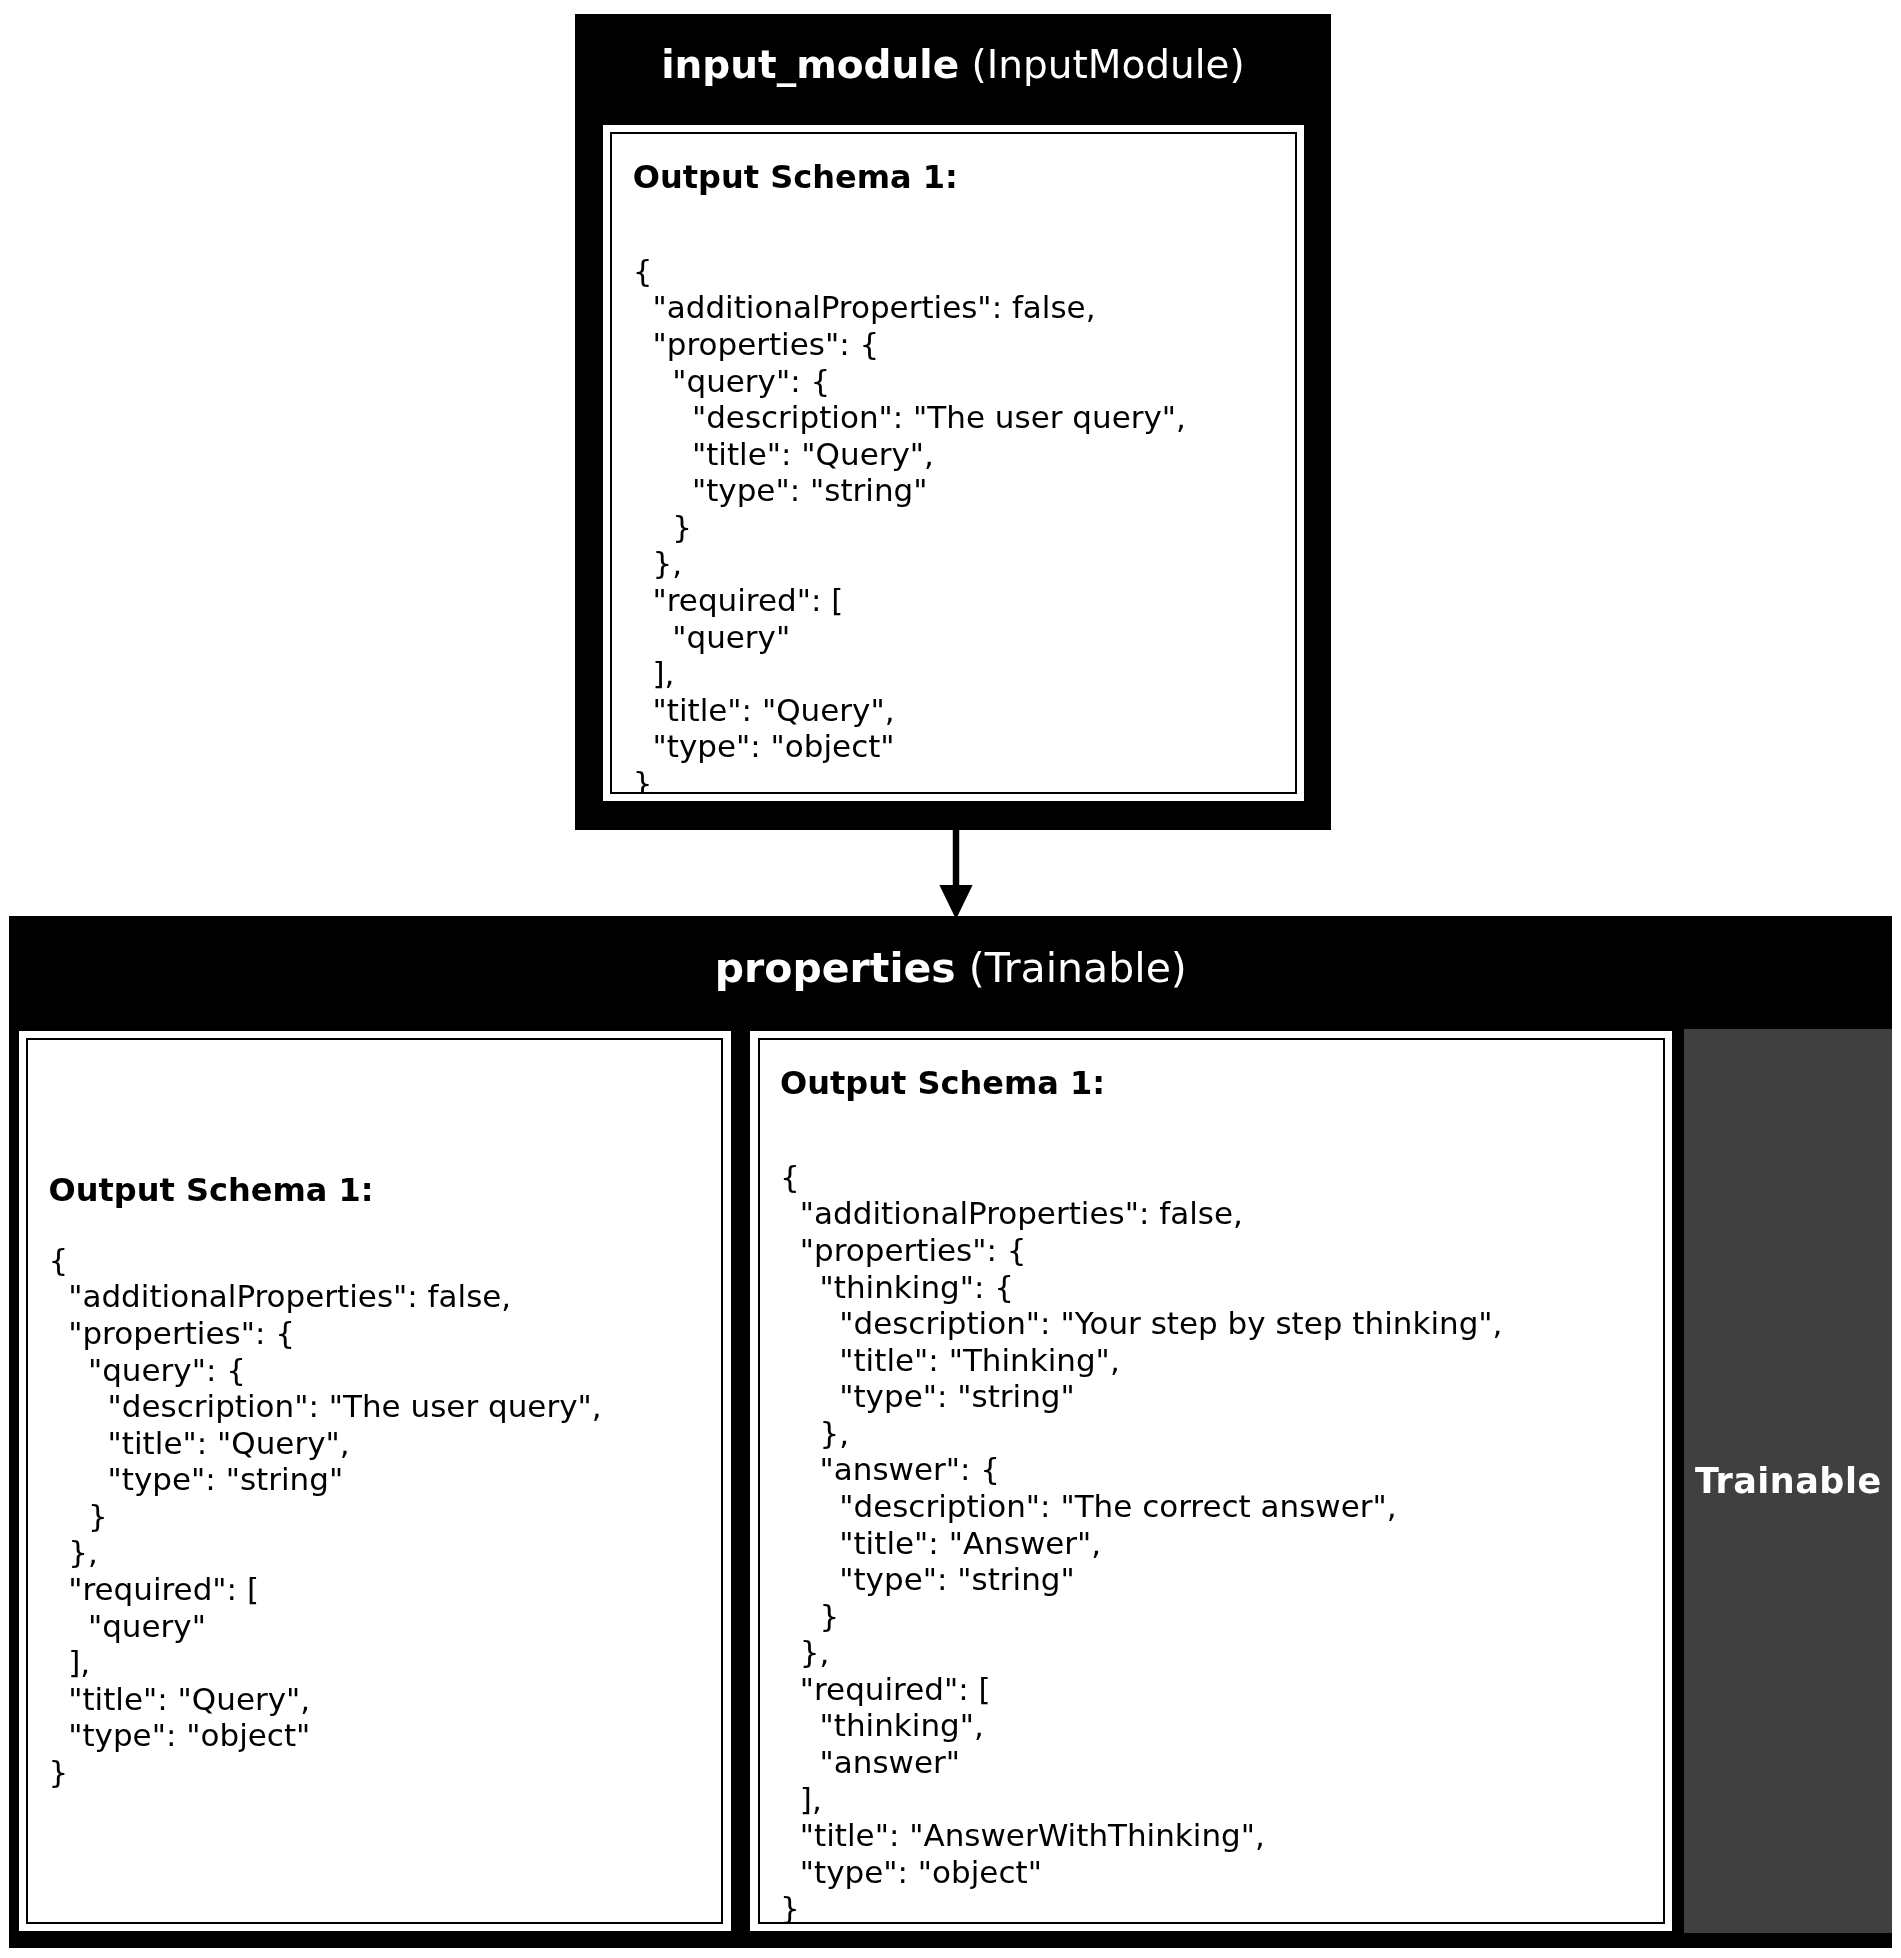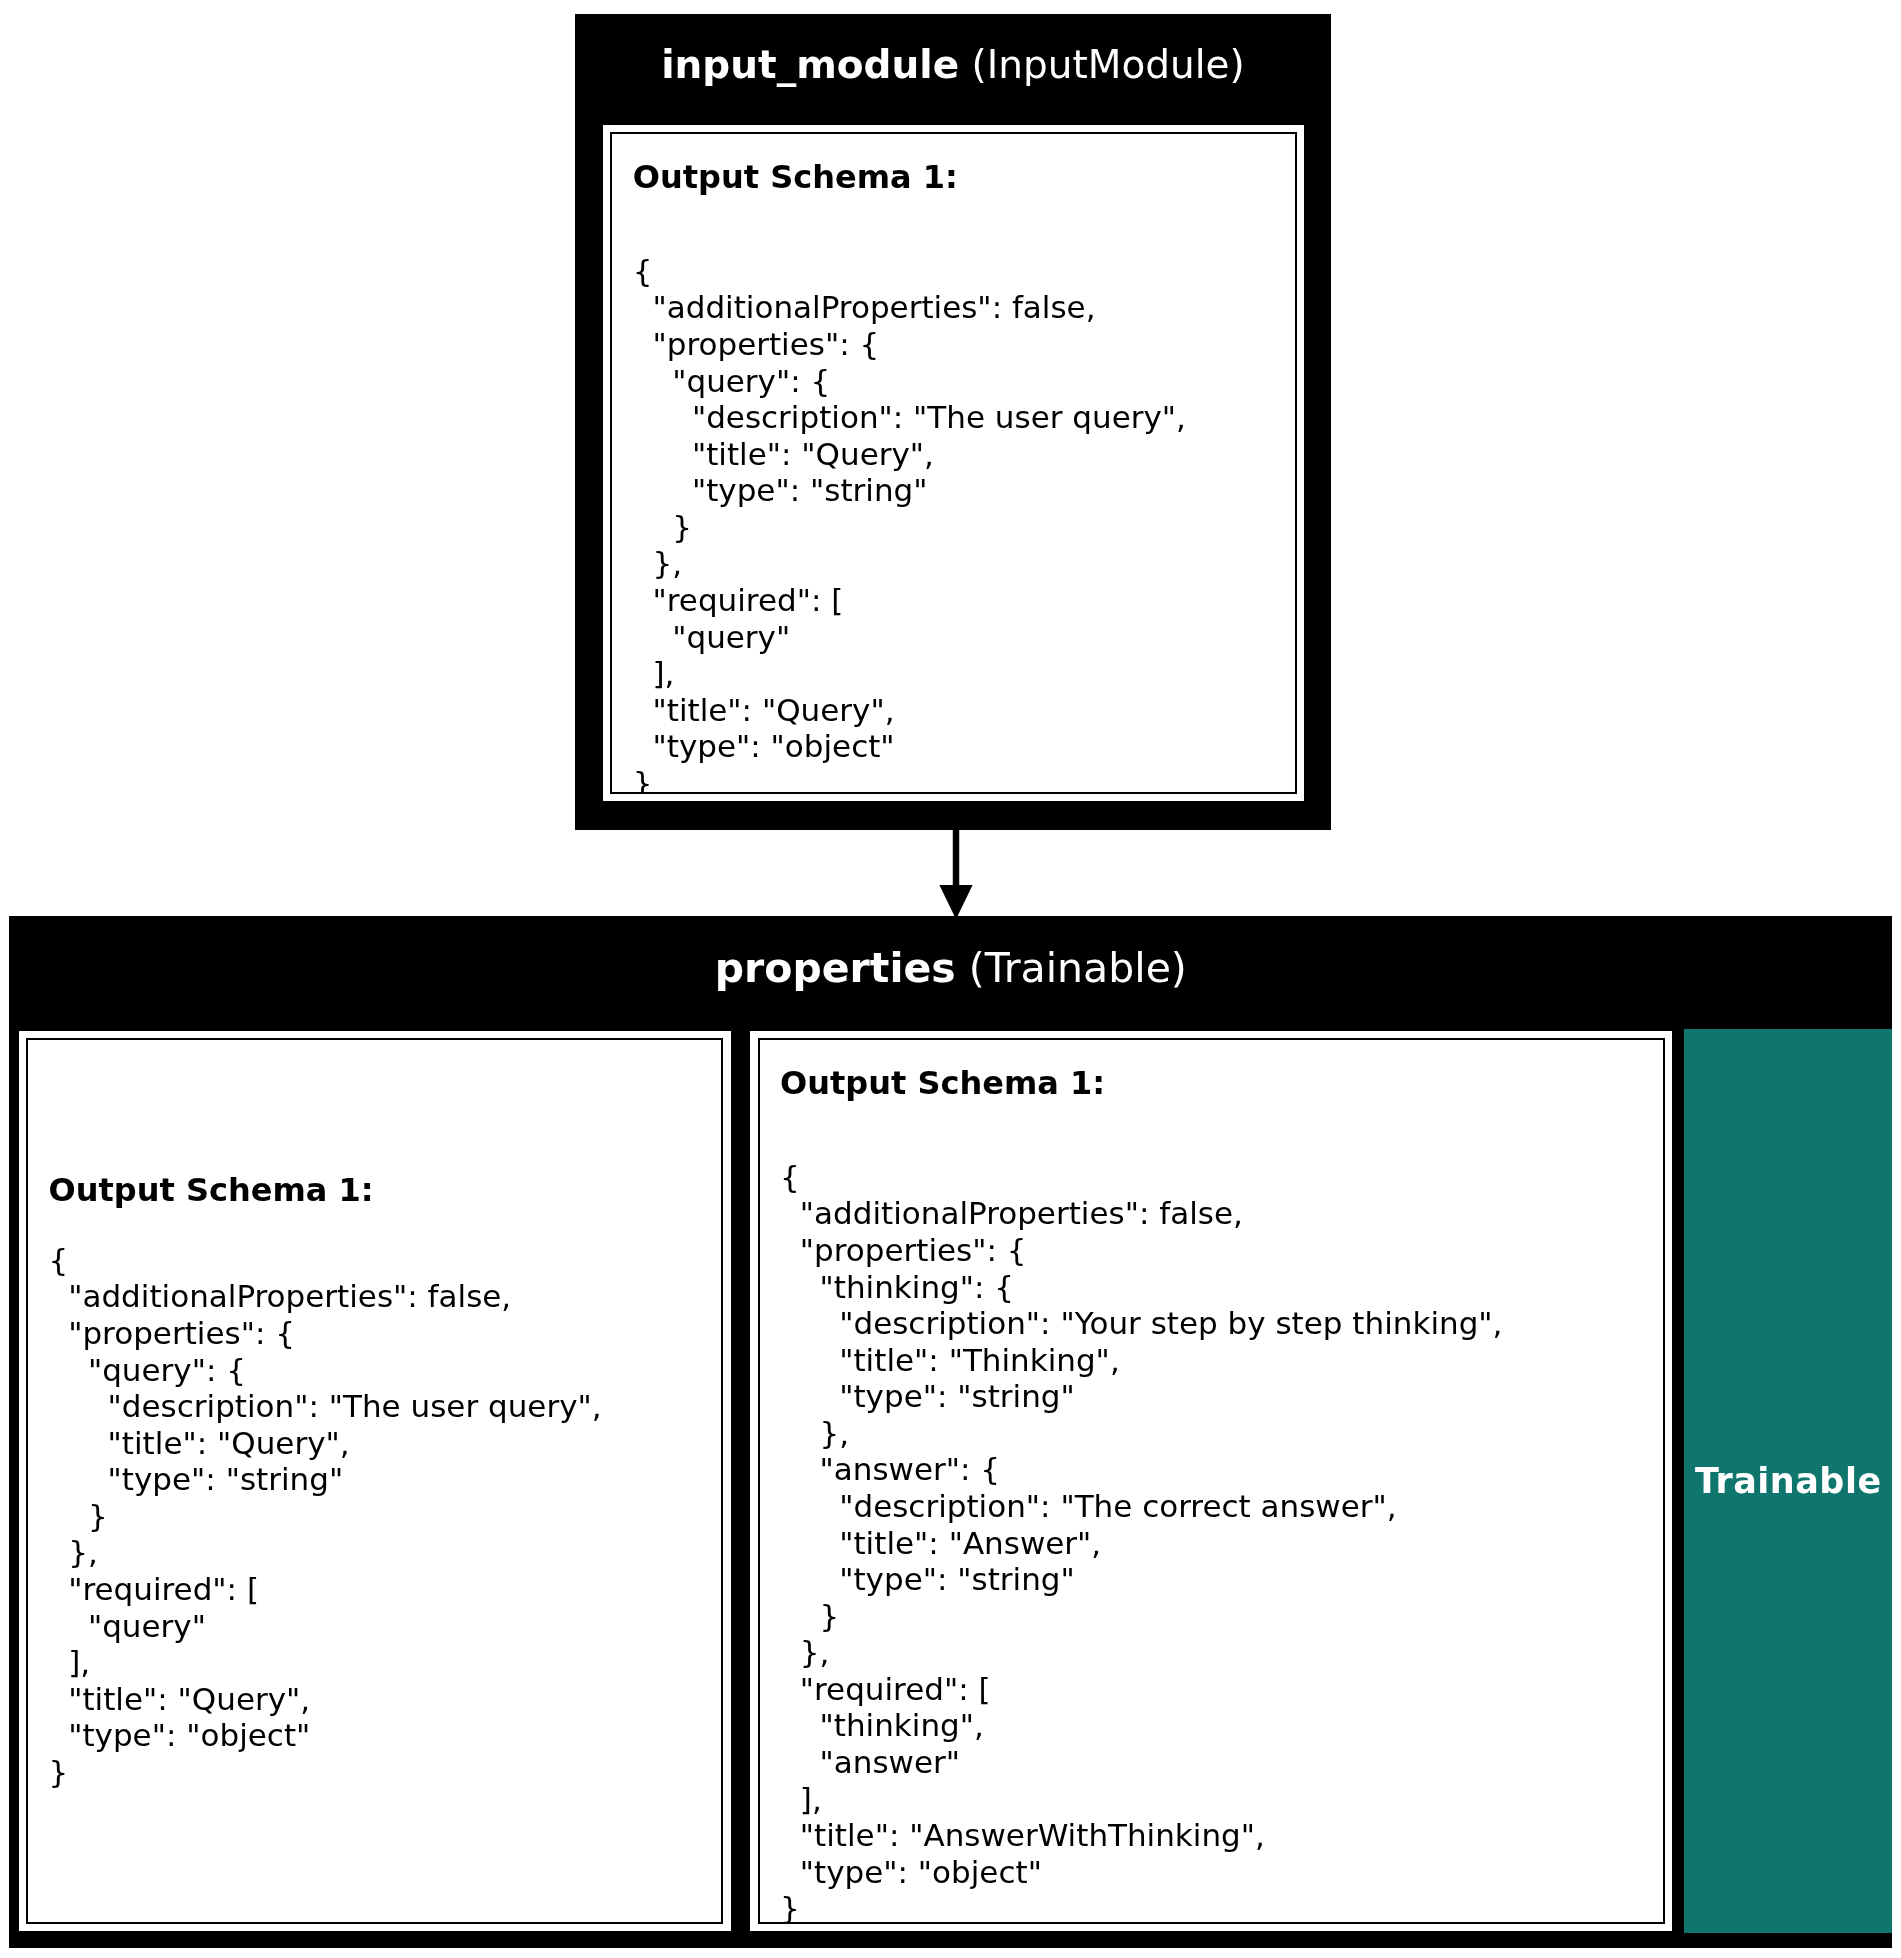--- a/index.html
+++ b/index.html
@@ -201,17 +201,17 @@
     "thinking",
     "answer"
   ],
   "title": "AnswerWithThinking",
   "type": "object"
 }</pre>
       </div>
     </div>
   </div>
 
-  <div class="trainable" style="left:1675px; top:113px; width:208px; height:904px; background:#0f766e;">
+  <div class="trainable" style="left:1675px; top:113px; width:208px; height:904px; background:#404040;">
     <span class="trainable-label" style="color: rgb(255, 255, 255);">Trainable</span>
   </div>
 </div>
 
 
 </body></html>

